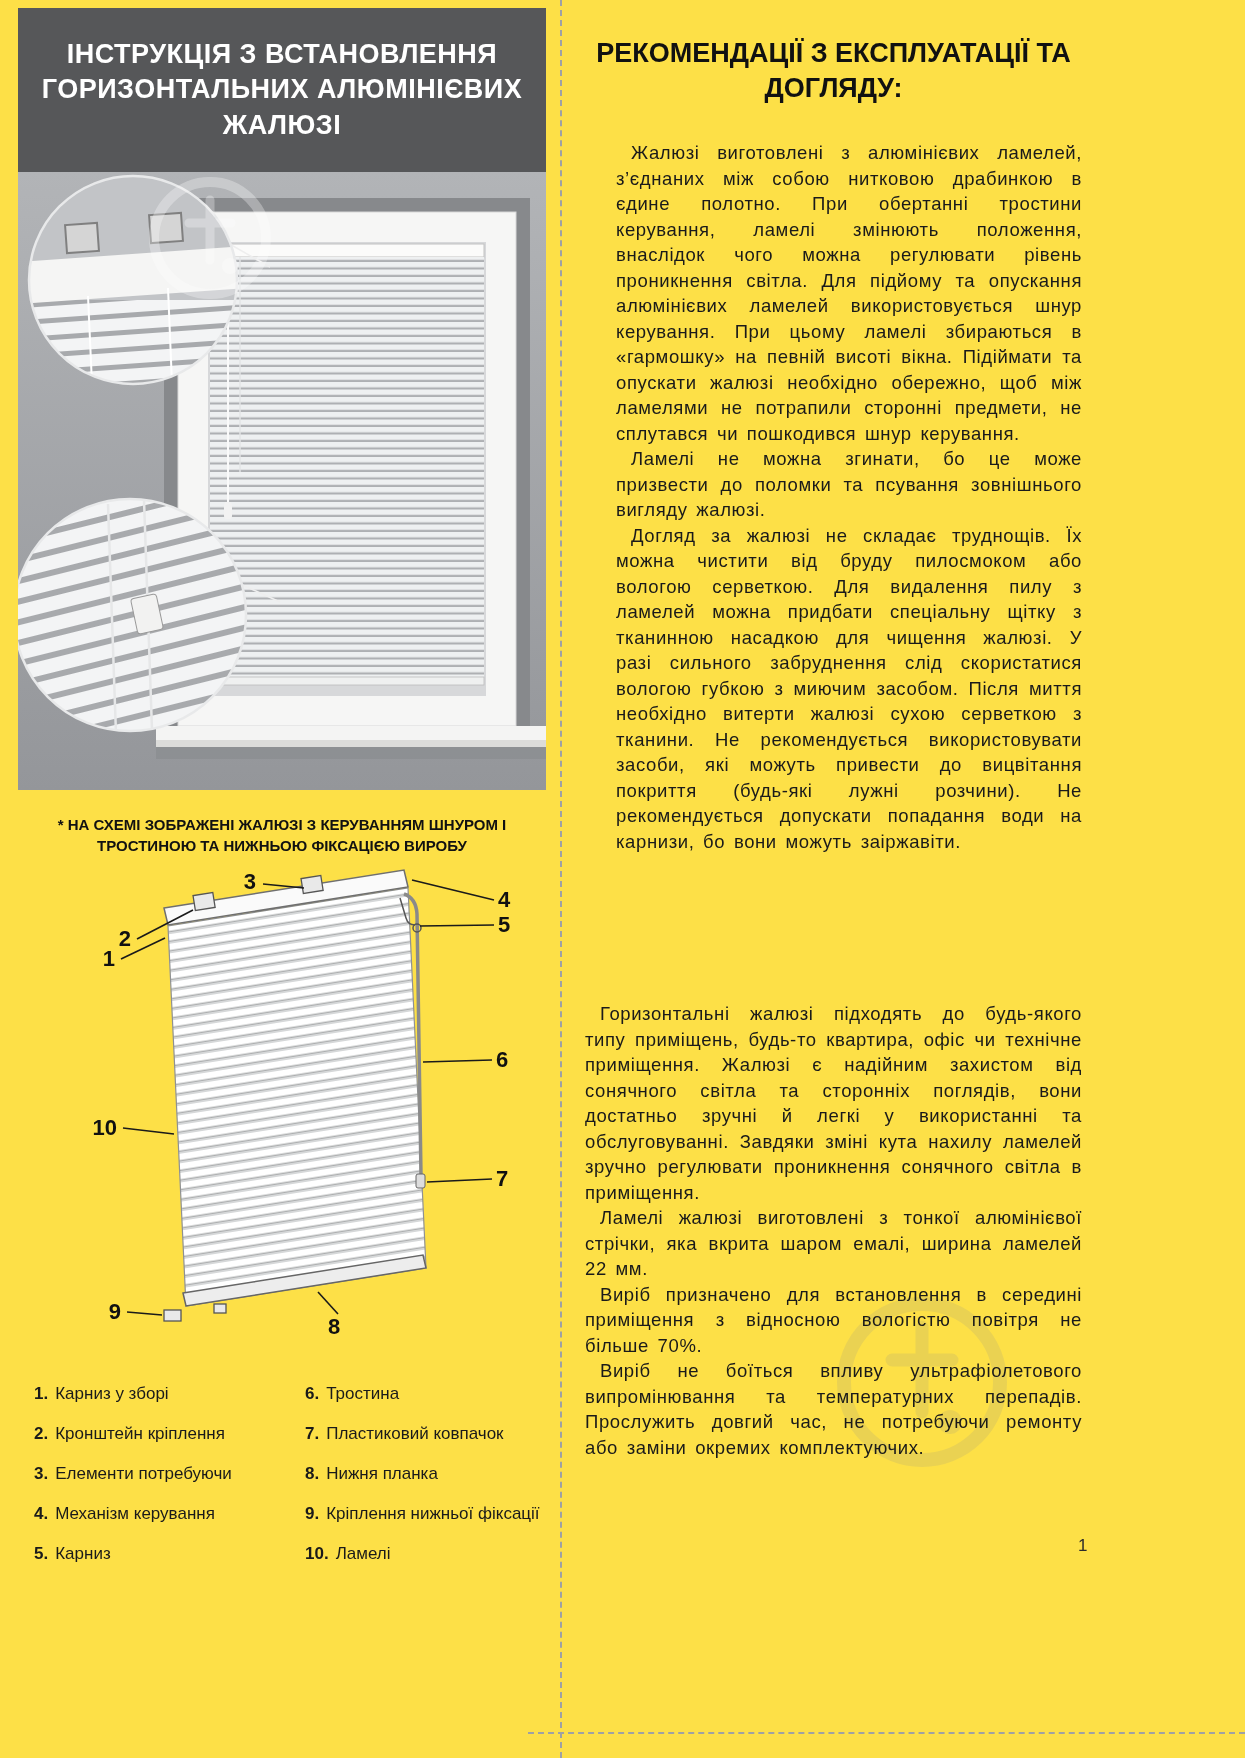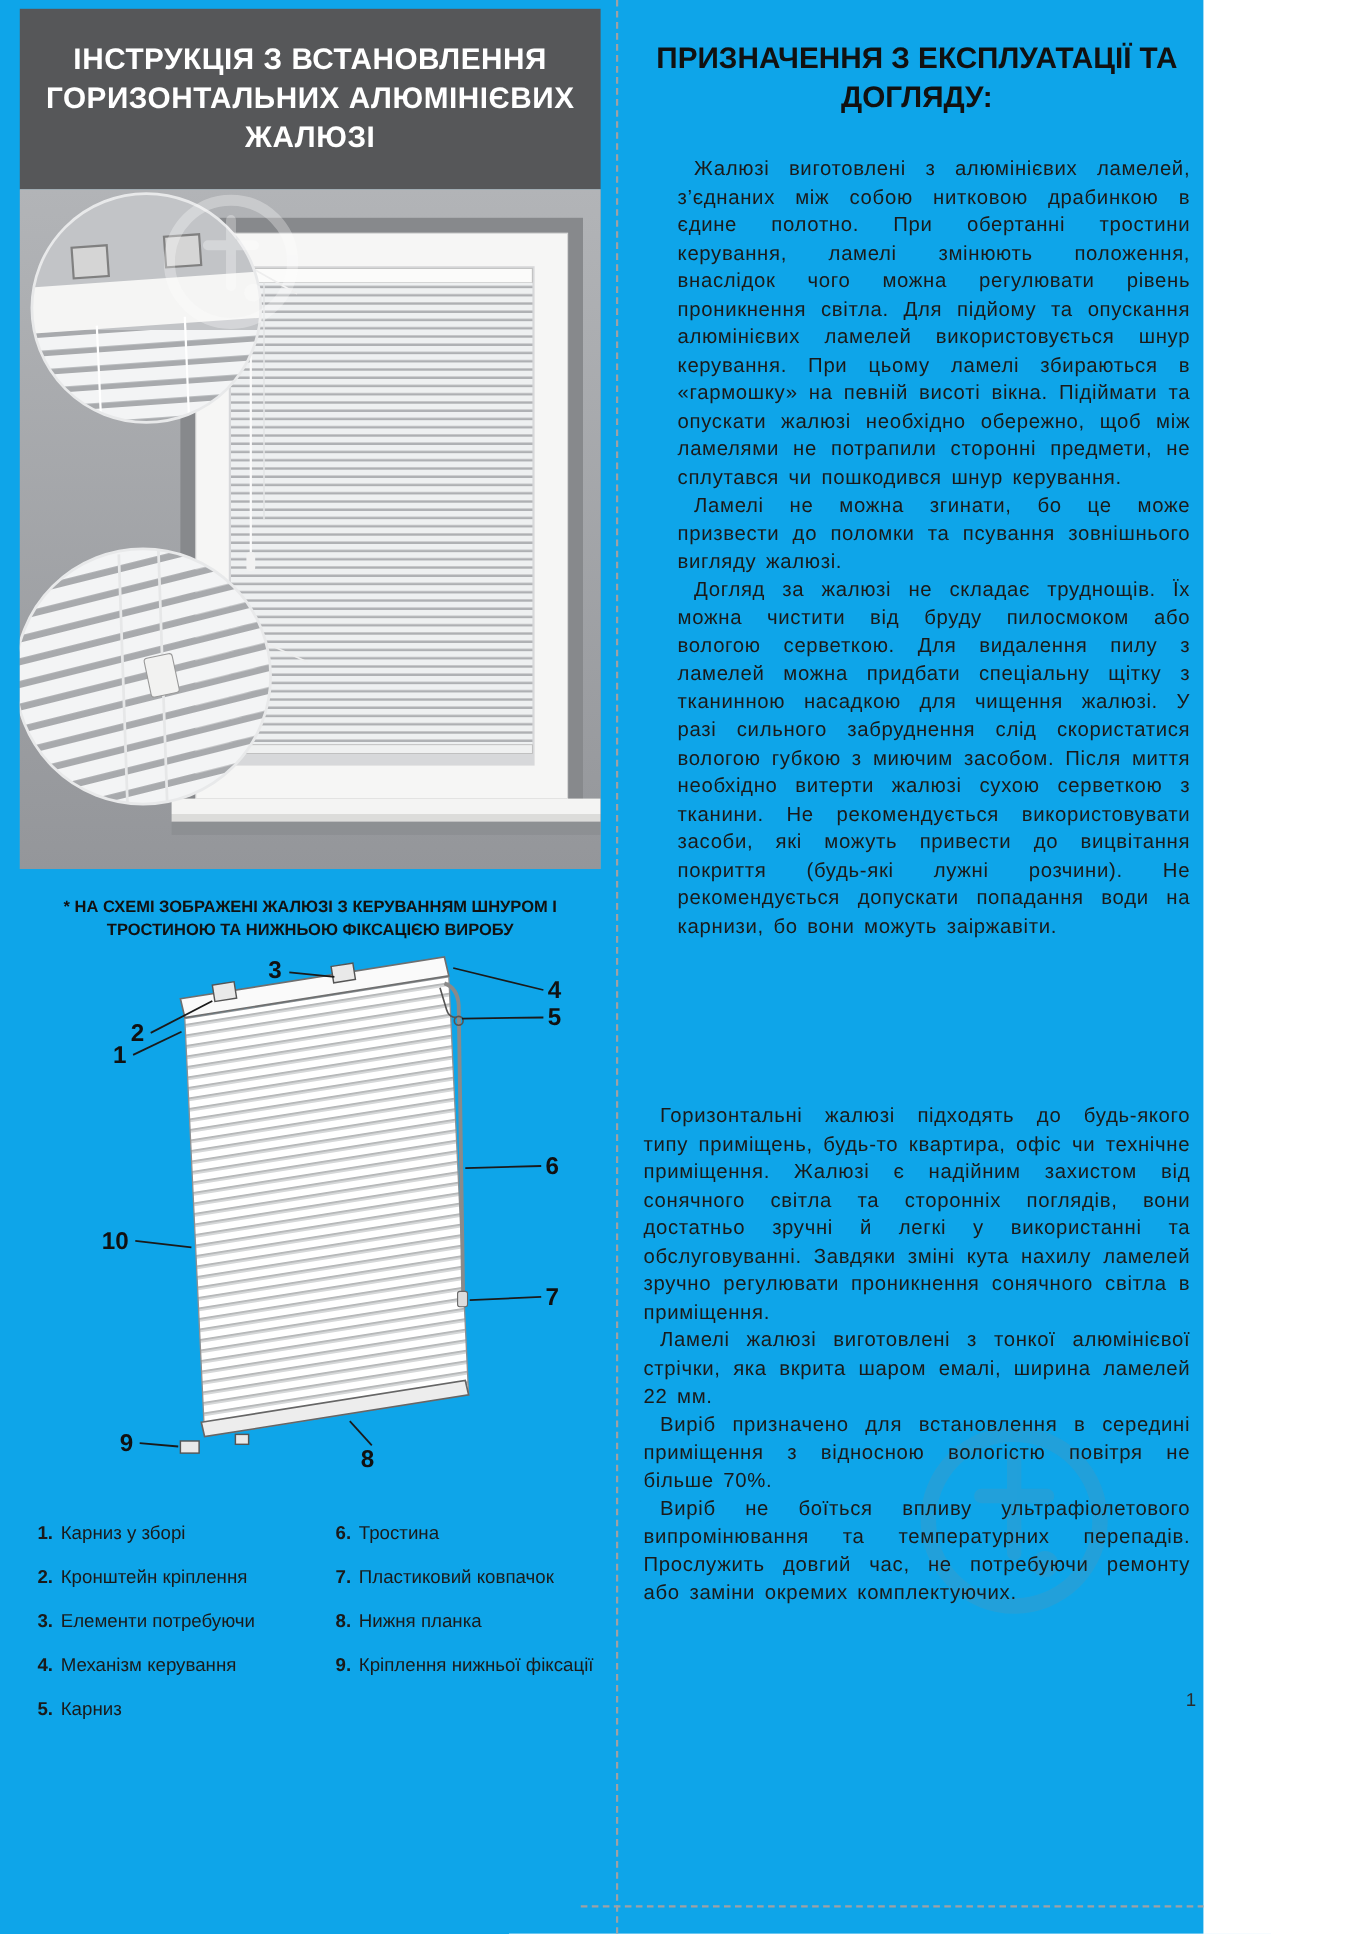--- a/index.html
+++ b/index.html
@@ -2,21 +2,21 @@
 <html><head>
 <meta charset="utf-8">
 <style>
   * { margin:0; padding:0; box-sizing:border-box; }
   html,body { background:#ffffff; }
   body {
     width:1245px; height:1758px;
     font-family:"Liberation Sans", sans-serif;
     color:#1a1a1a;
   }
-  .page { position:relative; width:1094px; height:1758px; background:#0ea5e9; overflow:hidden; }
+  .page { position:relative; width:1245px; height:1758px; background:#fde047; overflow:hidden; }
 
   
   .col-left { position:absolute; left:18px; top:8px; width:528px; }
 
   .header-box {
     background:#565759; color:#ffffff;
     width:528px; height:164px;
     display:flex; align-items:center; justify-content:center;
     text-align:center; padding:10px 8px;
   }
@@ -230,37 +230,38 @@
         <div class="legend-item"><span class="lnum">2.</span><span class="llab">Кронштейн кріплення</span></div>
         <div class="legend-item"><span class="lnum">3.</span><span class="llab">Елементи потребуючи</span></div>
         <div class="legend-item"><span class="lnum">4.</span><span class="llab">Механізм керування</span></div>
         <div class="legend-item"><span class="lnum">5.</span><span class="llab">Карниз</span></div>
       </div>
       <div class="legend-col-b">
         <div class="legend-item"><span class="lnum">6.</span><span class="llab">Тростина</span></div>
         <div class="legend-item"><span class="lnum">7.</span><span class="llab">Пластиковий ковпачок</span></div>
         <div class="legend-item"><span class="lnum">8.</span><span class="llab">Нижня планка</span></div>
         <div class="legend-item"><span class="lnum">9.</span><span class="llab">Кріплення нижньої фіксації</span></div>
+        <div class="legend-item"><span class="lnum">10.</span><span class="llab">Ламелі</span></div>
       </div>
     </div>
   </div>
 
   <div class="divider-v"></div>
   <div class="divider-h"></div>
 
   <div class="watermark">
     <svg viewBox="0 0 200 200" aria-hidden="true">
       <circle cx="100" cy="100" r="78" fill="none" stroke="#8a8c8f" stroke-width="14"></circle>
       <path d="M100,45 L100,130 M70,78 L130,78" fill="none" stroke="#8a8c8f" stroke-width="13" stroke-linecap="round"></path>
       <circle cx="128" cy="140" r="12" fill="#8a8c8f"></circle>
     </svg>
   </div>
 
   <div class="col-right">
-    <h2>ПРИЗНАЧЕННЯ З ЕКСПЛУАТАЦІЇ ТА ДОГЛЯДУ:</h2>
+    <h2>РЕКОМЕНДАЦІЇ З ЕКСПЛУАТАЦІЇ ТА ДОГЛЯДУ:</h2>
     <div class="rec-body">
       <p>Жалюзі виготовлені з алюмінієвих ламелей, з’єднаних між собою нитковою драбинкою в єдине полотно. При обертанні тростини керування, ламелі змінюють положення, внаслідок чого можна регулювати рівень проникнення світла. Для підйому та опускання алюмінієвих ламелей використовується шнур керування. При цьому ламелі збираються в «гармошку» на певній висоті вікна. Підіймати та опускати жалюзі необхідно обережно, щоб між ламелями не потрапили сторонні предмети, не сплутався чи пошкодився шнур керування.</p>
       <p>Ламелі не можна згинати, бо це може призвести до поломки та псування зовнішнього вигляду жалюзі.</p>
       <p>Догляд за жалюзі не складає труднощів. Їх можна чистити від бруду пилосмоком або вологою серветкою. Для видалення пилу з ламелей можна придбати спеціальну щітку з тканинною насадкою для чищення жалюзі. У разі сильного забруднення слід скористатися вологою губкою з миючим засобом. Після миття необхідно витерти жалюзі сухою серветкою з тканини. Не рекомендується використовувати засоби, які можуть привести до вицвітання покриття (будь-які лужні розчини). Не рекомендується допускати попадання води на карнизи, бо вони можуть заіржавіти.</p>
     </div>
 
     <div class="purpose-section">
       <div class="purpose-body">
         <p>Горизонтальні жалюзі підходять до будь-якого типу приміщень, будь-то квартира, офіс чи технічне приміщення. Жалюзі є надійним захистом від сонячного світла та сторонніх поглядів, вони достатньо зручні й легкі у використанні та обслуговуванні. Завдяки зміні кута нахилу ламелей зручно регулювати проникнення сонячного світла в приміщення.</p>
         <p>Ламелі жалюзі виготовлені з тонкої алюмінієвої стрічки, яка вкрита шаром емалі, ширина ламелей 22 мм.</p>

